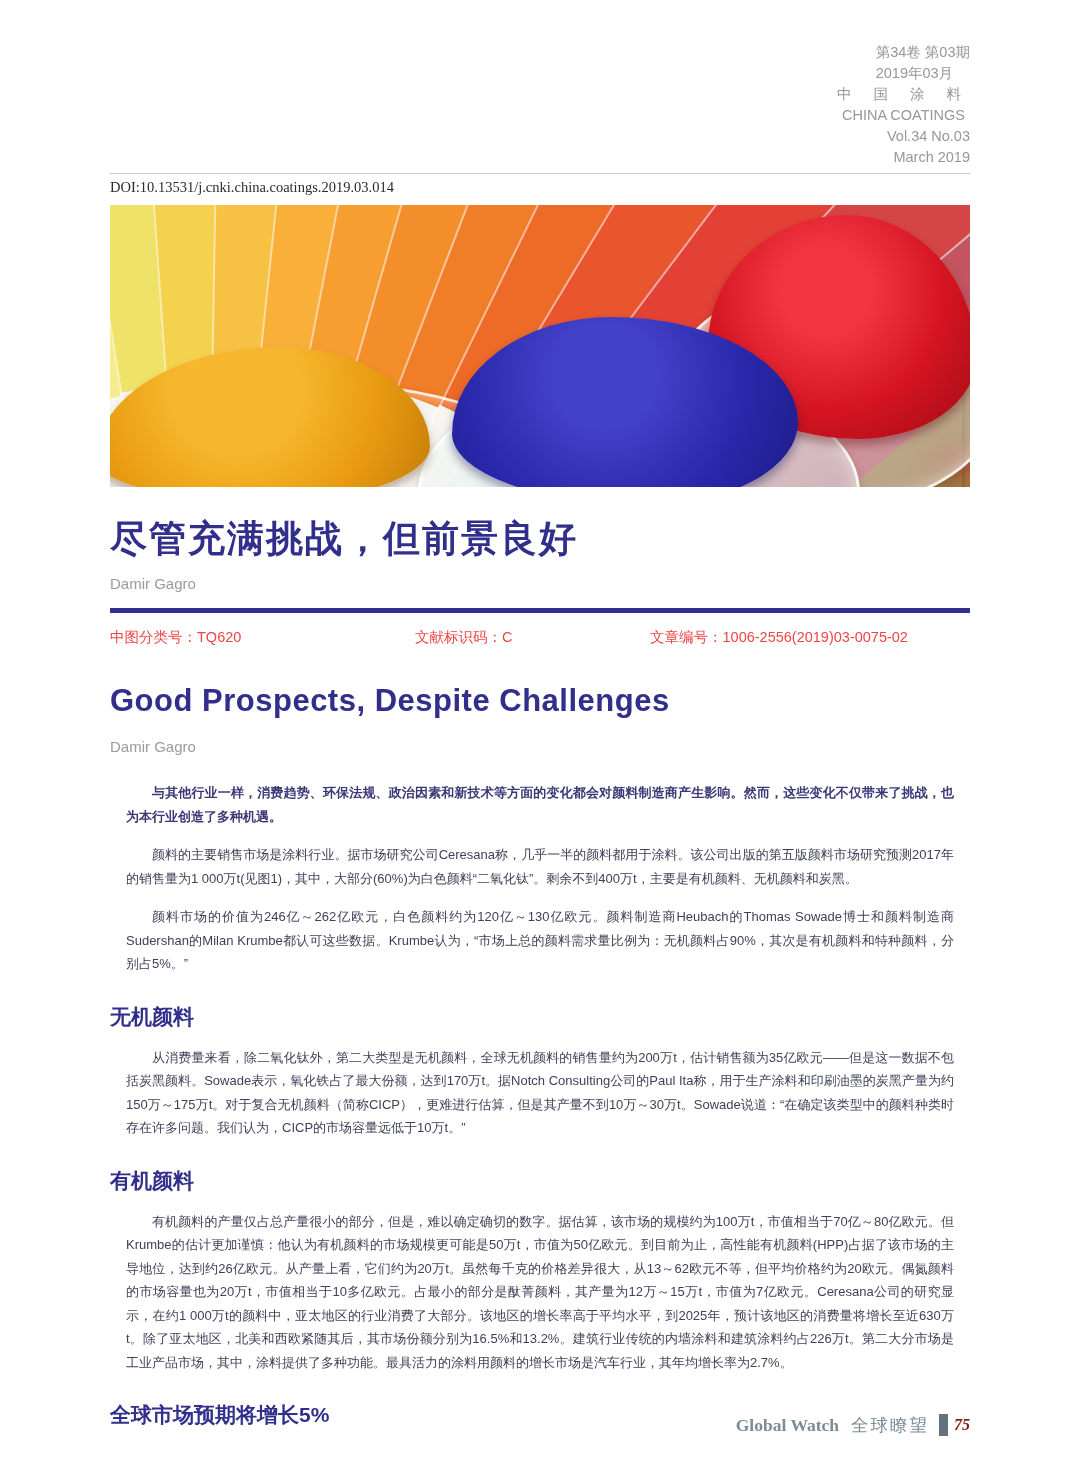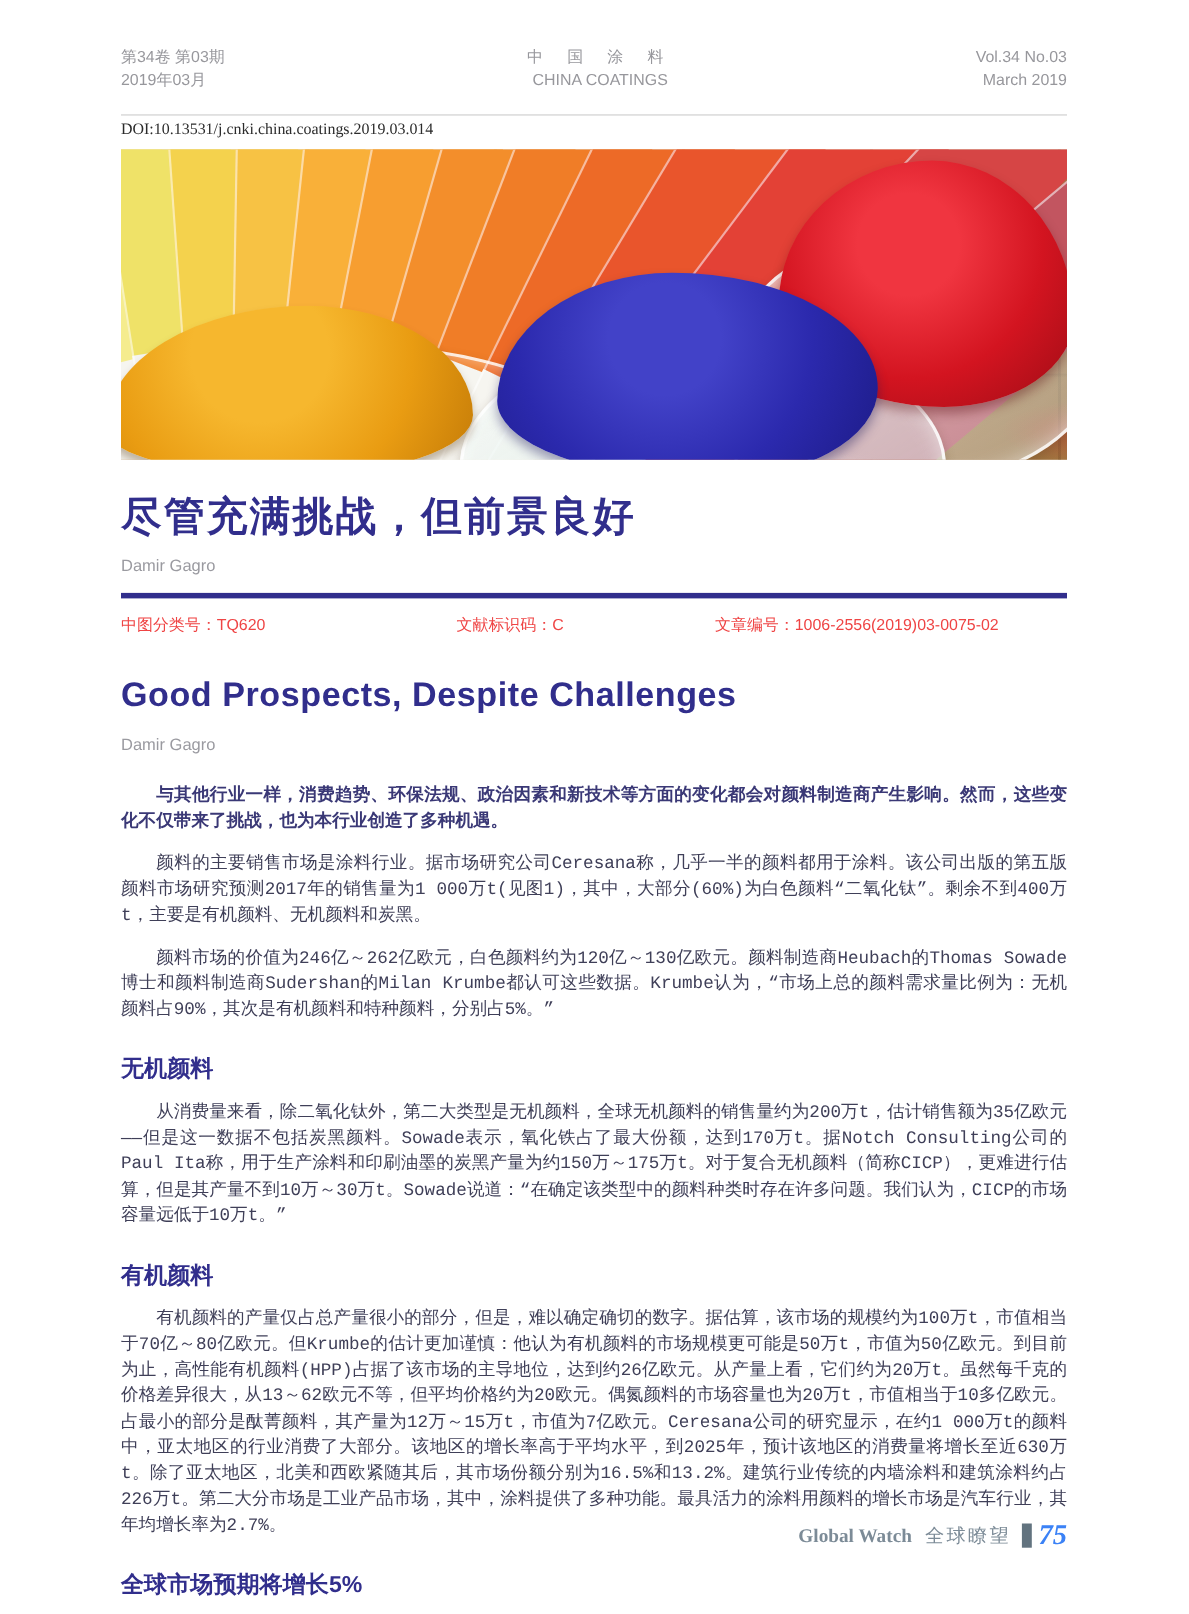--- a/index.html
+++ b/index.html
@@ -5,21 +5,21 @@
   html,body{margin:0;padding:0;}
   body{
     width:1081px;height:1467px;background:#ffffff;overflow:hidden;
     font-family:"Liberation Sans",sans-serif;color:#3f3f58;
     -webkit-font-smoothing:antialiased;
   }
   .page{box-sizing:border-box;width:1081px;height:1467px;padding:42px 111px 0 110px;position:relative;}
 
   
   .jheader{display:flex;justify-content:space-between;align-items:flex-end;
-    color:#97979c;font-size:14.5px;line-height:21px;padding-bottom:20px;border-bottom:1px solid #cccccc;}
+    color:#97979c;font-size:14.5px;line-height:21px;padding-bottom:5px;border-bottom:1px solid #cccccc;flex-direction:column;}
   .jheader .hl{ text-align:left;}
   .jheader .hc{ text-align:center;}
   .jheader .hr{ text-align:right;}
   .journal-cn{letter-spacing:9px;}
   .doi{font-family:"Liberation Serif",serif;color:#2b2b2b;font-size:14.5px;margin:5px 0 9px;}
 
   
   .photo{position:relative;width:860px;height:282px;overflow:hidden;
     background:
       repeating-linear-gradient(to right, transparent 0 168px, rgba(92,62,30,.22) 168px 171px),
@@ -55,30 +55,30 @@
     background:radial-gradient(ellipse at center, rgba(216,60,60,.4), transparent 70%);}
 
   
   .title-cn{font-size:37px;font-weight:bold;color:#312e8c;letter-spacing:2px;margin:27px 0 11px;}
   .byline{color:#9a9aa0;font-size:15px;}
   .rule{height:5px;background:#312e8c;margin-top:16px;}
   .meta{display:flex;color:#ef4444;font-size:14.5px;padding:15px 0 2px;}
   .meta .m1{width:305px;}
   .meta .m2{width:235px;}
   .title-en{font-size:31px;font-weight:bold;color:#312e8c;margin:34px 0 19px;letter-spacing:.5px;}
-  .body-p{font-size:16px;line-height:23.5px;text-align:justify;text-indent:2em;margin:15px 0;font-family:Liberation Mono, monospace;}
+  .body-p{font-size:13px;line-height:23.5px;text-align:justify;text-indent:2em;margin:15px 16px;}
   .intro{font-weight:bold;color:#3a3876;margin-top:26px;}
   .sec-h{font-size:21px;font-weight:bold;color:#312e8c;margin:27px 0 10px;}
 
   
-  .pfooter{position:absolute;right:111px;bottom:56px;display:flex;align-items:center;
+  .pfooter{position:absolute;right:111px;bottom:30px;display:flex;align-items:center;
     font-family:"Liberation Serif",serif;color:#7c8b97;font-size:17.5px;font-weight:bold;}
   .pfooter .cn{margin-left:12px;letter-spacing:2px;font-weight:normal;}
   .pfooter .bar{width:9px;height:22px;background:#62737f;margin:0 6px 0 10px;}
-  .pfooter .pnum{font-style:italic;font-size:26px;color:#3b82f6;}
+  .pfooter .pnum{font-style:italic;font-size:16px;color:#7f1d1d;}
 </style>
 </head>
 <body>
 
 <div class="page">
 
   <div class="jheader">
     <div class="hl">
       <div>第34卷 第03期</div>
       <div>2019年03月</div>

